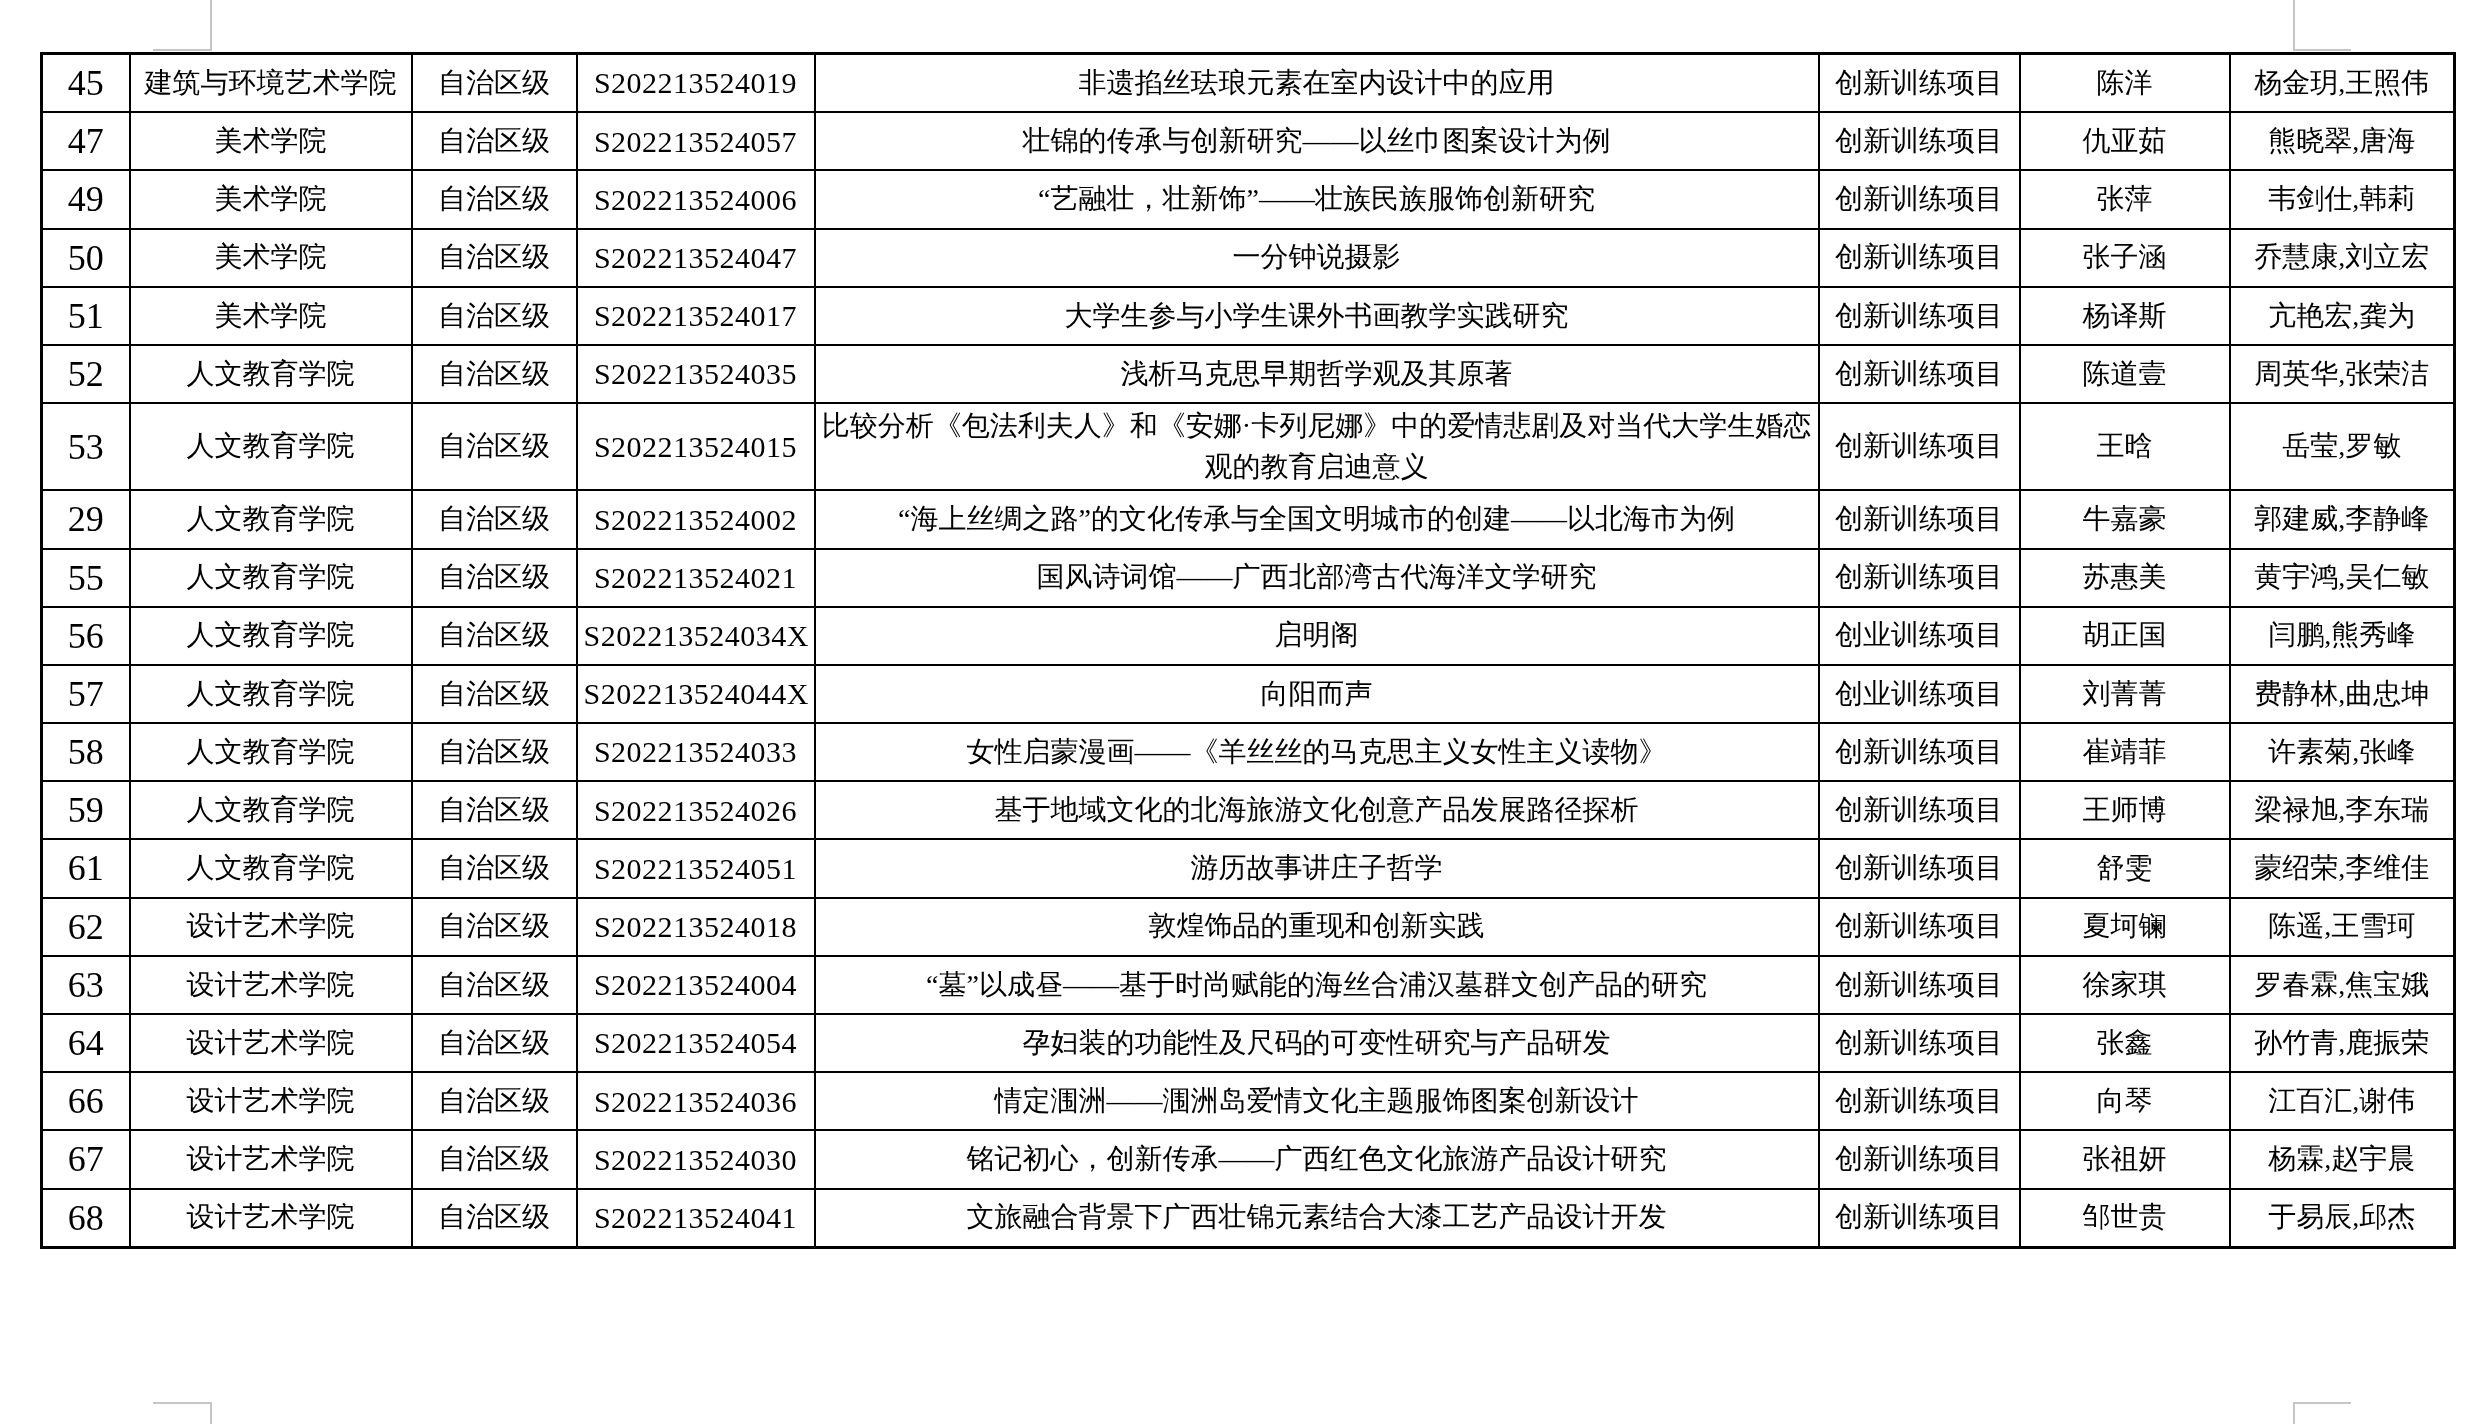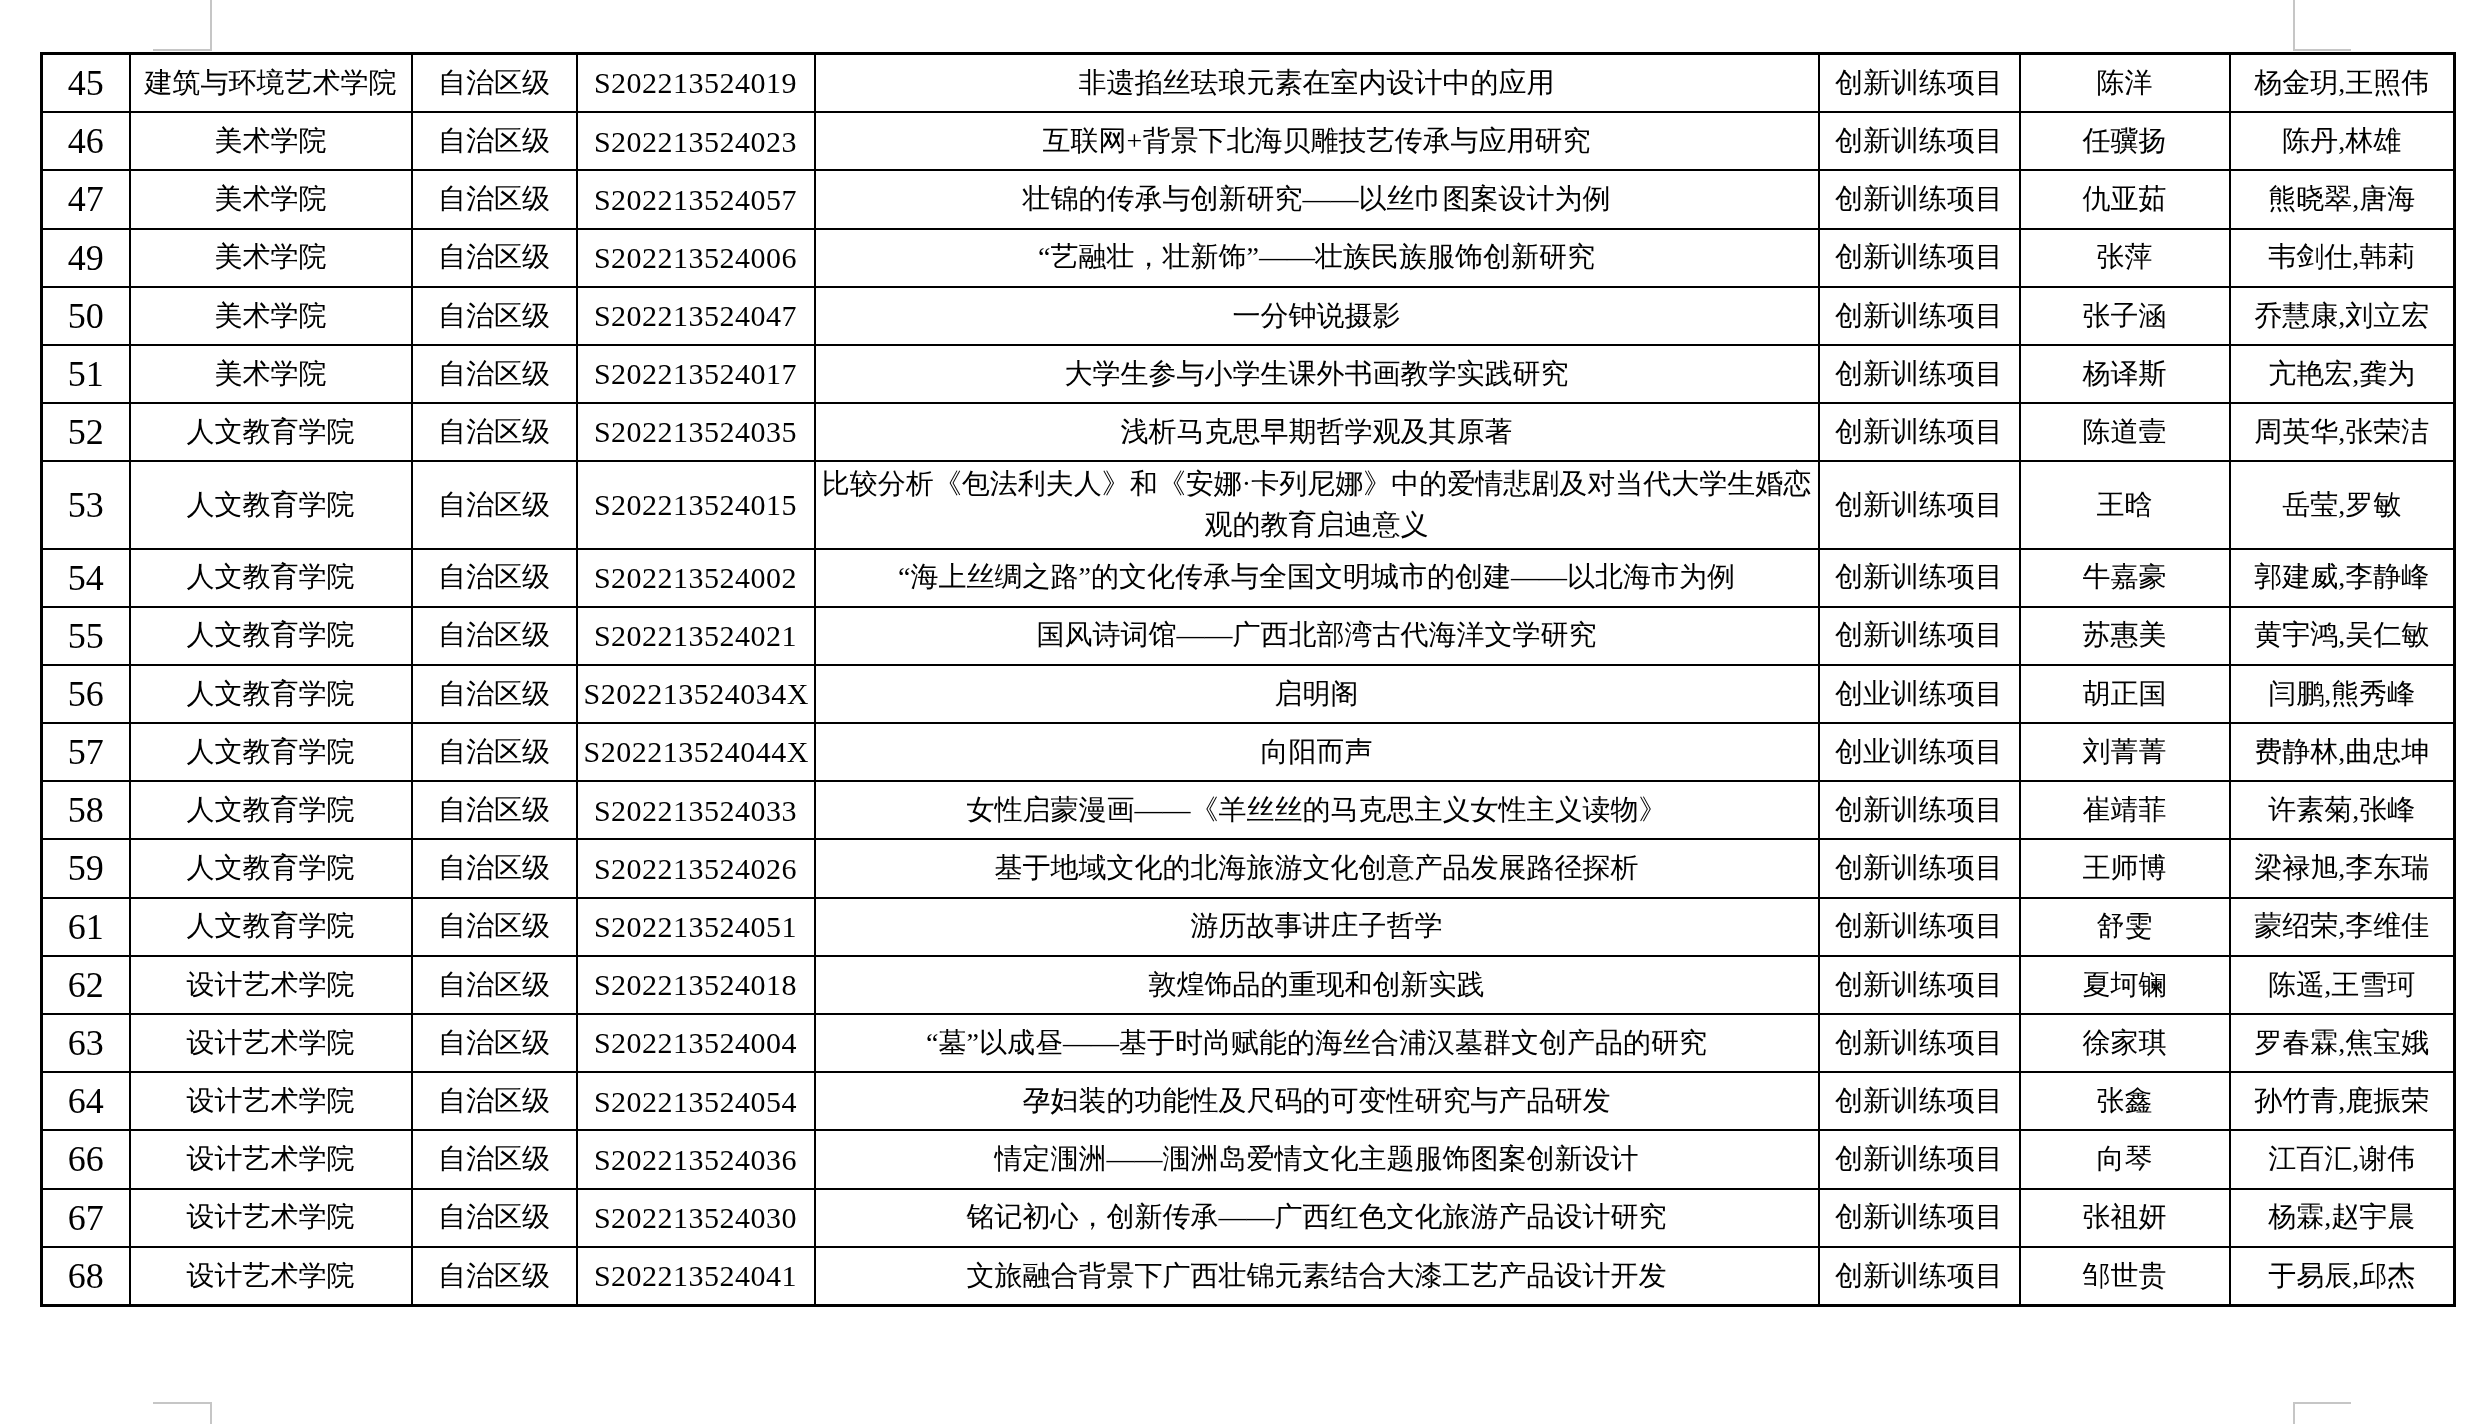--- a/index.html
+++ b/index.html
@@ -64,30 +64,20 @@
     <td class="c-no">45</td>
     <td class="c-college">建筑与环境艺术学院</td>
     <td class="c-level">自治区级</td>
     <td class="c-code">S202213524019</td>
     <td class="c-title">非遗掐丝珐琅元素在室内设计中的应用</td>
     <td class="c-type">创新训练项目</td>
     <td class="c-leader">陈洋</td>
     <td class="c-members">杨金玥,王照伟</td>
   </tr>
       <tr>
-    <td class="c-no">46</td>
-    <td class="c-college">美术学院</td>
-    <td class="c-level">自治区级</td>
-    <td class="c-code">S202213524023</td>
-    <td class="c-title">互联网+背景下北海贝雕技艺传承与应用研究</td>
-    <td class="c-type">创新训练项目</td>
-    <td class="c-leader">任骥扬</td>
-    <td class="c-members">陈丹,林雄</td>
-  </tr>
-      <tr>
     <td class="c-no">47</td>
     <td class="c-college">美术学院</td>
     <td class="c-level">自治区级</td>
     <td class="c-code">S202213524057</td>
     <td class="c-title">壮锦的传承与创新研究——以丝巾图案设计为例</td>
     <td class="c-type">创新训练项目</td>
     <td class="c-leader">仇亚茹</td>
     <td class="c-members">熊晓翠,唐海</td>
   </tr>
       <tr>
@@ -134,21 +124,21 @@
     <td class="c-no">53</td>
     <td class="c-college">人文教育学院</td>
     <td class="c-level">自治区级</td>
     <td class="c-code">S202213524015</td>
     <td class="c-title">比较分析《包法利夫人》和《安娜·卡列尼娜》中的爱情悲剧及对当代大学生婚恋观的教育启迪意义</td>
     <td class="c-type">创新训练项目</td>
     <td class="c-leader">王晗</td>
     <td class="c-members">岳莹,罗敏</td>
   </tr>
       <tr>
-    <td class="c-no">54</td>
+    <td class="c-no">29</td>
     <td class="c-college">人文教育学院</td>
     <td class="c-level">自治区级</td>
     <td class="c-code">S202213524002</td>
     <td class="c-title">“海上丝绸之路”的文化传承与全国文明城市的创建——以北海市为例</td>
     <td class="c-type">创新训练项目</td>
     <td class="c-leader">牛嘉豪</td>
     <td class="c-members">郭建威,李静峰</td>
   </tr>
       <tr>
     <td class="c-no">55</td>

